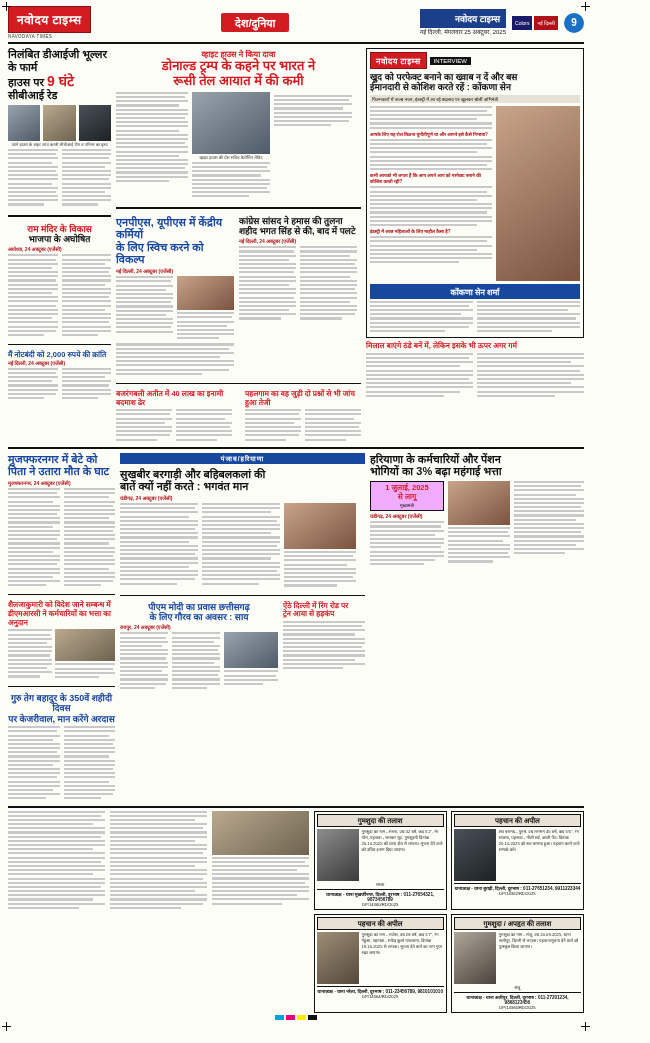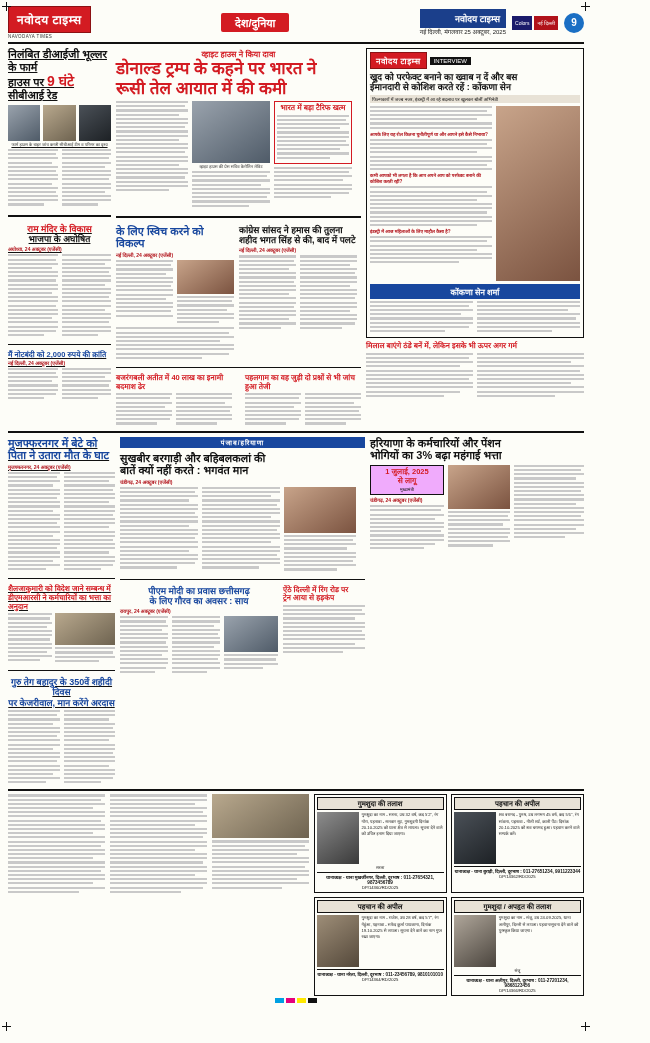--- a/index.html
+++ b/index.html
@@ -22,27 +22,27 @@
   .mh-center { text-align:center; flex:1; }
   .mh-center .deshduniya { display:inline-block; background:#d31b22; color:#fff; font-size:11px; font-weight:bold; padding:2px 14px; border-radius:2px; }
   .mh-right { display:flex; align-items:center; gap:6px; }
   .mh-right .brand2 { background:#1b3f8b; color:#fff; font-weight:bold; font-size:9px; padding:3px 6px; }
   .mh-right .dateline { font-size:6px; color:#222; }
   .pageno { width:20px; height:20px; border-radius:50%; background:#1b6fc4; color:#fff; font-size:10px; font-weight:bold; display:flex; align-items:center; justify-content:center; }
 
   
   .cols { display:flex; gap:5px; margin-top:4px; }
   .col { display:flex; flex-direction:column; gap:4px; }
-  .c1 { width:160px;text-decoration:underline; }
+  .c1 { width:160px; }
   .c2 { width:245px; }
   .c3 { width:222px; }
 
   
   .hl { font-weight:bold; line-height:1.15; color:#111; }
-  .hl-xl { font-size:17px; }
+  .hl-xl { font-size:13px; text-align:center; }
   .hl-lg { font-size:14px; }
   .hl-md { font-size:11px; }
   .hl-sm { font-size:9px; }
   .hl-xs { font-size:7.5px; }
   .red { color:#d31b22; }
   .blue { color:#18479e; }
   .kicker { font-size:8px; font-weight:bold; color:#d31b22; text-align:center; }
   .center { text-align:center; }
   .lines { display:block; }
   .ln { height:2.1px; background:#c9c9c9; margin-bottom:2.1px; }
@@ -297,54 +297,39 @@
                 <div class="ln s1"></div>
                 <div class="ln s3"></div>
               <div class="ln s1"></div>
                 <div class="ln s1"></div>
                 <div class="ln s2"></div>
                 <div class="ln s1"></div>
               <div class="ln s4"></div>
             </div>
           </div>
           <div style="width:78px;">
-            <div class="box box-red" style="padding:2px;">
-              <div class="hl hl-xs center red">भारत में बड़ा टैरिफ खत्म</div>
-              <div class="lines" style="margin-top:2px;">
-                <div class="ln s1"></div>
-                  <div class="ln s2"></div>
-                  <div class="ln s1"></div>
-                  <div class="ln s3"></div>
-                <div class="ln s1"></div>
-                  <div class="ln s1"></div>
-                  <div class="ln s2"></div>
-                  <div class="ln s1"></div>
-                <div class="ln s3"></div>
-                  <div class="ln s1"></div>
-                  <div class="ln s4"></div>
-              </div>
-            </div>
             <div class="lines" style="margin-top:3px;">
               <div class="ln s1"></div>
                 <div class="ln s2"></div>
                 <div class="ln s1"></div>
                 <div class="ln s3"></div>
               <div class="ln s1"></div>
                 <div class="ln s1"></div>
                 <div class="ln s2"></div>
                 <div class="ln s4"></div>
             </div>
           </div>
         </div>
       </div>
 
       <div class="hr-thick"></div>
 
       <div style="display:flex;gap:5px;">
         <div style="width:118px;">
+          <div class="hl hl-md blue">एनपीएस, यूपीएस में केंद्रीय कर्मियों</div>
           <div class="hl hl-md blue">के लिए स्विच करने को विकल्प</div>
           <div class="byline" style="margin-top:2px;">नई दिल्ली, 24 अक्टूबर (एजेंसी)</div>
           <div class="textcol" style="margin-top:2px;">
             <div class="lines">
               <div class="ln s1"></div>
                 <div class="ln s2"></div>
                 <div class="ln s1"></div>
                 <div class="ln s3"></div>
               <div class="ln s1"></div>
                 <div class="ln s1"></div>

